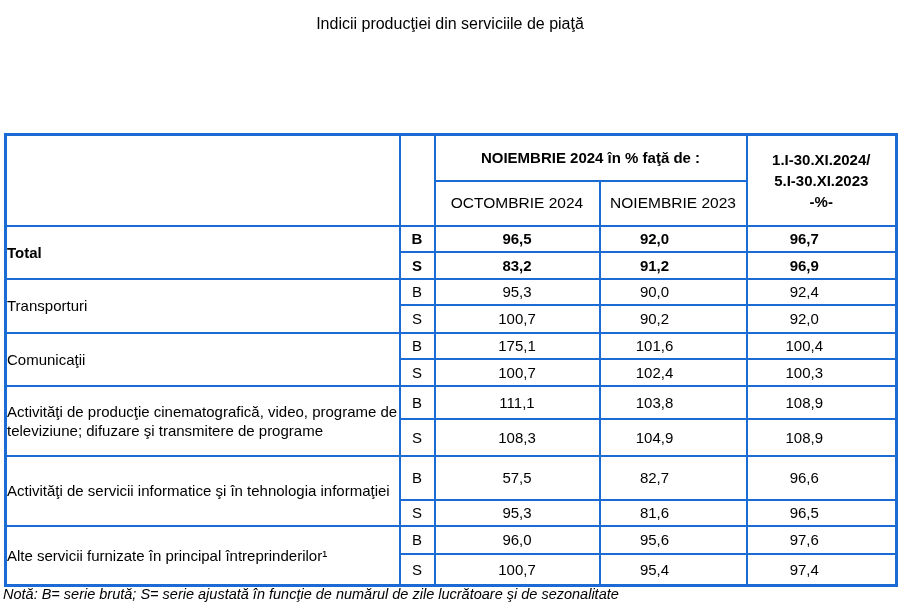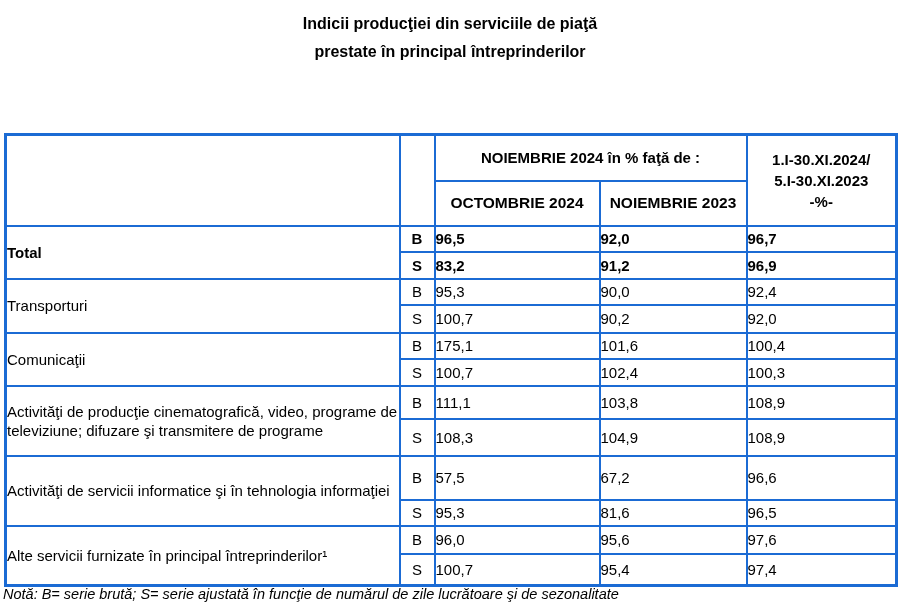--- a/index.html
+++ b/index.html
@@ -6,21 +6,21 @@
     --border-blue:#1b6bd4;
   }
   *{box-sizing:border-box;}
   html,body{margin:0;padding:0;}
   body{
     width:900px;height:607px;position:relative;background:#ffffff;color:#000;
     font-family:"Liberation Sans", sans-serif;
   }
   .title-block{
     position:absolute;top:10px;left:0;width:100%;
-    text-align:center;font-weight:bold;font-size:16px;line-height:28px;
+    text-align:center;font-weight:normal;font-size:16px;line-height:28px;
   }
   table.main{
     position:absolute;left:4px;top:133px;
     border-collapse:collapse;table-layout:fixed;
     border:3px solid var(--border-blue);
     font-size:15px;
   }
   table.main td{
     border:2px solid var(--border-blue);
     padding:0;
@@ -31,52 +31,51 @@
   col.c-bs{width:35px;}
   col.c-oct{width:165px;}
   col.c-nov{width:147px;}
   col.c-cum{width:150px;}
   tr.hrow1{height:46px;}
   tr.hrow2{height:45px;}
   td.group-head{
     text-align:center;font-weight:bold;font-size:15px;
   }
   td.col-head{
-    text-align:center;font-weight:bold;font-size:15.5px;margin-top:48px;
+    text-align:center;font-weight:normal;font-size:15.5px;margin-top:48px;
   }
   td.cum-head{
     text-align:center;font-weight:bold;font-size:15px;line-height:21px;
     vertical-align:middle;
   }
   td.label-cell{
     text-align:left;padding:2px 10px 2px 8px;line-height:19px;
   }
   td.bs-cell{
     text-align:center;
   }
   td.val-cell{
-    text-align:left;padding-right:33px;
+    text-align:center;padding-right:33px;
   }
   td.val-cell.nov{padding-right:37px;}
   td.val-cell.cum{padding-right:34px;}
   tr.bold-row td{font-weight:bold;}
   tr.r26{height:26px;} tr.r27{height:27px;} tr.r28{height:28px;}
   tr.r33{height:33px;margin-top:25px;} tr.r37{height:37px;} tr.r36{height:44px;}
   tr.r32{height:32px;}
   .note{
     position:absolute;left:3px;top:586px;width:880px;
     font-style:italic;font-size:14.5px;
   }
 </style>
 </head>
 <body>
 
 <div class="title-block">
   <div>Indicii producţiei din serviciile de piaţă</div>
-  <div>prestate în principal întreprinderilor</div>
 </div>
 
 <table class="main">
   <colgroup>
     <col class="c-label">
       <col class="c-bs">
       <col class="c-oct">
       <col class="c-nov">
       <col class="c-cum">
   </colgroup>
@@ -150,21 +149,21 @@
     <td class="bs-cell">S</td>
     <td class="val-cell">108,3</td>
     <td class="val-cell nov">104,9</td>
     <td class="val-cell cum">108,9</td>
   </tr>
 
   <tr class="r36">
     <td rowspan="2" class="label-cell">Activităţi de servicii informatice şi  în tehnologia informaţiei</td>
     <td class="bs-cell">B</td>
     <td class="val-cell">57,5</td>
-    <td class="val-cell nov">67,2</td>
+    <td class="val-cell nov">82,7</td>
     <td class="val-cell cum">96,6</td>
   </tr>
   <tr class="r26">
     <td class="bs-cell">S</td>
     <td class="val-cell">95,3</td>
     <td class="val-cell nov">81,6</td>
     <td class="val-cell cum">96,5</td>
   </tr>
 
   <tr class="r28">

